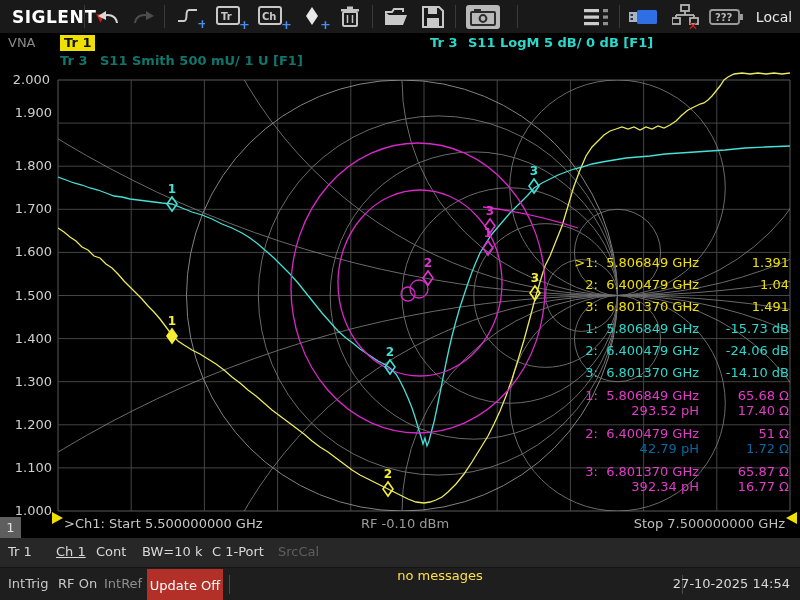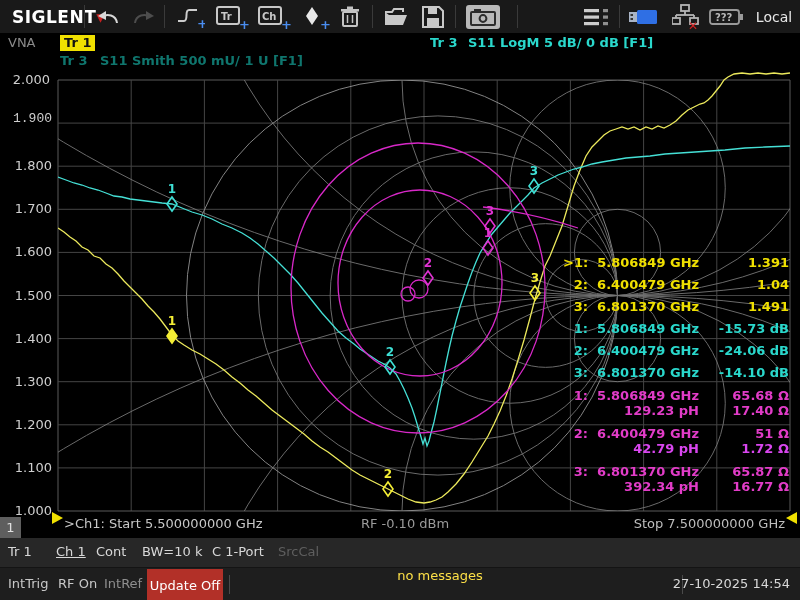--- a/index.html
+++ b/index.html
@@ -15,21 +15,21 @@
   .local{color:#e8e8e8;font-size:14px;}
   
   .labelrow{position:absolute;left:0;width:800px;height:18px;z-index:4;font-size:13px;font-weight:bold;}
   .vna{position:absolute;left:8px;color:#8a8a8a;font-weight:normal;}
   .tr1chip{position:absolute;left:60px;top:0;background:#f0e000;color:#111;padding:0 4px;height:16px;line-height:16px;}
   .ylw{color:#f0e000;} .cyn{color:#2ad8cc;} .mag{color:#0f766e;}
   
   #plotsvg{position:absolute;left:0;top:0;z-index:1;}
   .ytick{position:absolute;width:46px;text-align:right;color:#cfcfcf;font-size:13px;z-index:2;}
   #readout{position:absolute;left:0;top:0;z-index:3;}
-  .ro-row{position:absolute;left:563px;width:226px;height:20px;font-size:13px;font-weight:bold;
+  .ro-row{position:absolute;left:563px;width:226px;height:20px;font-size:13px;font-weight:normal;
           display:flex;line-height:20px;}
   .ro-left{width:136px;text-align:right;white-space:pre;}
   .ro-val{flex:1;text-align:right;}
   
   .axisbar{position:absolute;left:0;top:512px;width:800px;height:26px;background:rgba(0,0,0,0);z-index:4;font-size:13px;}
   .chtab{position:absolute;left:0;top:5px;width:21px;height:21px;background:#5e5e5e;color:#e0e0e0;
          text-align:center;line-height:21px;font-size:13px;}
   .sweepstart{position:absolute;left:64px;top:4px;color:#c8c8c8;}
   .sweeppwr{position:absolute;left:320px;top:4px;width:170px;text-align:center;color:#9a9a9a;}
   .sweepstop{position:absolute;right:15px;top:4px;color:#bdbdbd;}
@@ -270,21 +270,21 @@
     <span class="cyn" style="position:absolute;left:430px;">Tr 3</span>
     <span class="cyn" style="position:absolute;left:468px;">S11 LogM 5 dB/ 0 dB [F1]</span>
   </div>
   <div class="labelrow" style="top:53px;">
     <span class="mag" style="position:absolute;left:60px;">Tr 3</span>
     <span class="mag" style="position:absolute;left:100px;">S11 Smith 500 mU/ 1 U [F1]</span>
   </div>
 
   <div id="yticks">
       <div class="ytick" style="left: 4px; top: 72px;">2.000</div>
-      <div class="ytick" style="left: 6px; top: 111px; font-family: Liberation Mono, monospace;">1.900</div>
+      <div class="ytick" style="left: 6px; top: 105px;">1.900</div>
       <div class="ytick" style="left: 6px; top: 158.2px;">1.800</div>
       <div class="ytick" style="left: 6px; top: 201.3px;">1.700</div>
       <div class="ytick" style="left: 6px; top: 244.4px;">1.600</div>
       <div class="ytick" style="left: 6px; top: 287.5px;">1.500</div>
       <div class="ytick" style="left: 6px; top: 330.6px;">1.400</div>
       <div class="ytick" style="left: 6px; top: 373.7px;">1.300</div>
       <div class="ytick" style="left: 6px; top: 416.8px;">1.200</div>
       <div class="ytick" style="left: 6px; top: 459.9px;">1.100</div>
       <div class="ytick" style="left: 6px; top: 503px;">1.000</div>
     </div>
@@ -312,28 +312,28 @@
       </div>
       <div class="ro-row" style="top: 363px; color: rgb(42, 216, 204);">
         <span class="ro-left">3:  6.801370 GHz</span>
         <span class="ro-val">-14.10 dB</span>
       </div>
       <div class="ro-row" style="top: 386px; color: rgb(226, 60, 200);">
         <span class="ro-left">1:  5.806849 GHz</span>
         <span class="ro-val">65.68 Ω</span>
       </div>
       <div class="ro-row" style="top: 401px; color: rgb(226, 60, 200);">
-        <span class="ro-left">129.23 pH</span>
+        <span class="ro-left">293.52 pH</span>
         <span class="ro-val">17.40 Ω</span>
       </div>
       <div class="ro-row" style="top: 424px; color: rgb(226, 60, 200);">
         <span class="ro-left">2:  6.400479 GHz</span>
         <span class="ro-val">51 Ω</span>
       </div>
-      <div class="ro-row" style="top: 439px; color: #d946ef;">
+      <div class="ro-row" style="top: 439px; color: #0369a1;">
         <span class="ro-left">42.79 pH</span>
         <span class="ro-val">1.72 Ω</span>
       </div>
       <div class="ro-row" style="top: 462px; color: rgb(226, 60, 200);">
         <span class="ro-left">3:  6.801370 GHz</span>
         <span class="ro-val">65.87 Ω</span>
       </div>
       <div class="ro-row" style="top: 477px; color: rgb(226, 60, 200);">
         <span class="ro-left">392.34 pH</span>
         <span class="ro-val">16.77 Ω</span>

